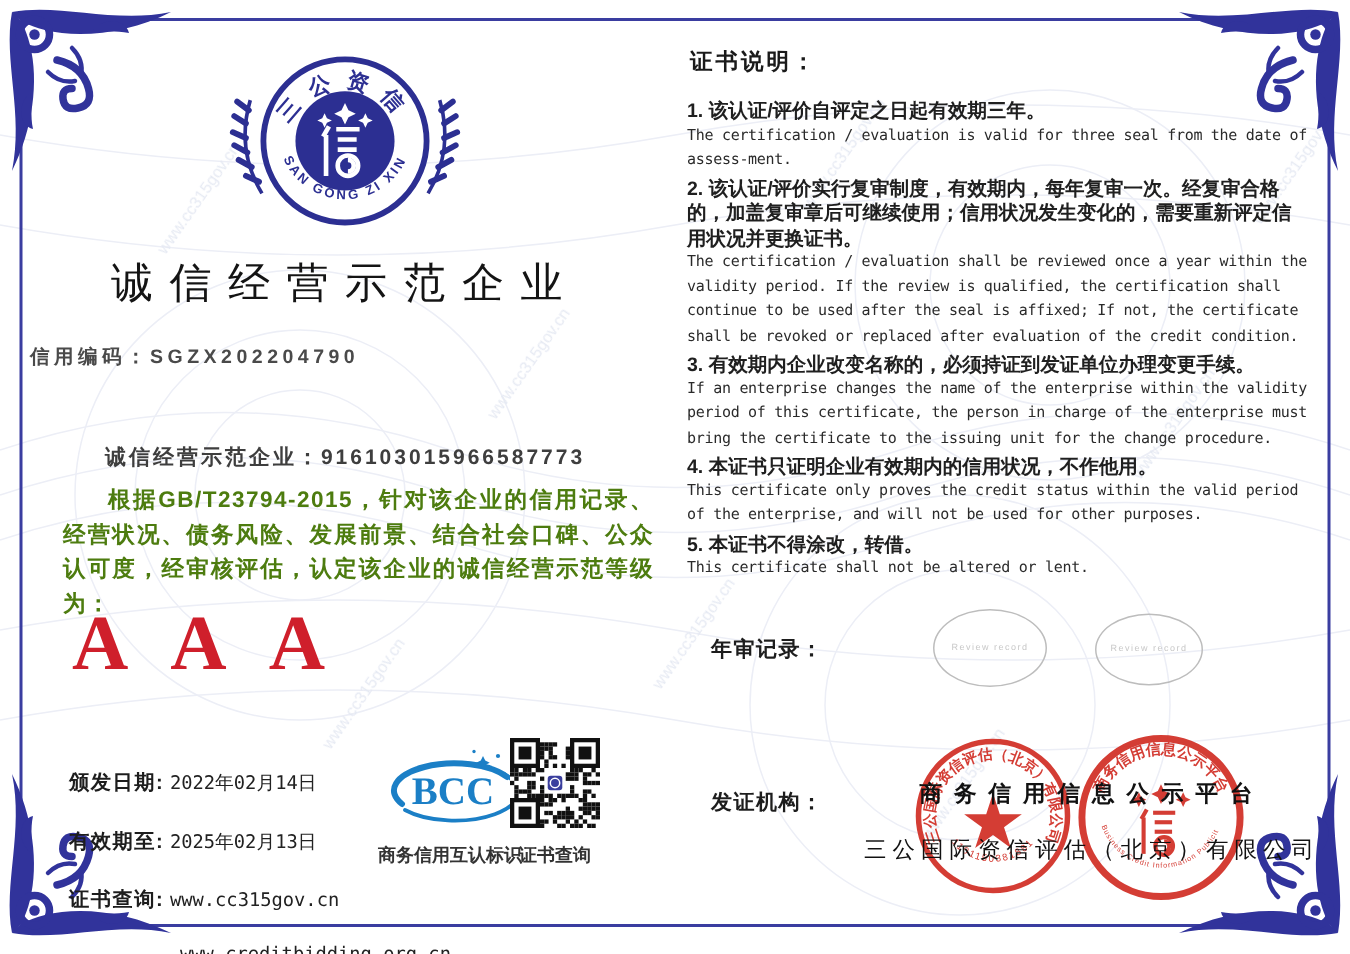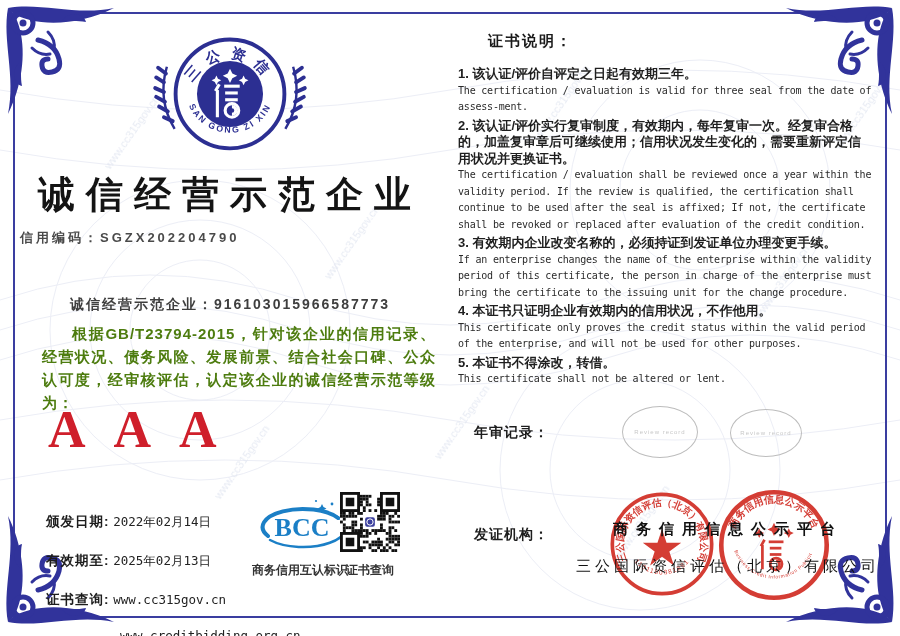--- a/index.html
+++ b/index.html
@@ -15,21 +15,21 @@
   .corner.tr{top:2px;right:2px;transform:scaleX(-1);}
   .corner.bl{bottom:8px;left:2px;transform:scaleY(-1);}
   .corner.br{bottom:8px;right:2px;transform:scale(-1,-1);}
 
   
   .watermark{position:absolute;inset:0;pointer-events:none;}
 
   
   .logo{position:absolute;left:135px;top:24px;width:190px;height:136px;}
   .cert-title{position:absolute;left:20px;top:170px;width:420px;text-align:center;
-              font-size:37px;font-weight:bold;color:#141414;letter-spacing:11px;}
+              font-size:28px;font-weight:normal;color:#141414;letter-spacing:11px;}
   .credit-code{position:absolute;left:20px;top:229px;width:420px;text-align:left;
                font-size:13px;font-weight:bold;color:#4a4a4a;letter-spacing:3px;}
   .uscc{position:absolute;left:20px;top:296px;width:420px;text-align:center;
         font-size:14px;font-weight:bold;color:#3e3e3e;letter-spacing:2px;}
   .body-par{position:absolute;left:42px;top:322px;width:394px;font-size:15px;
             font-weight:600;line-height:23px;color:#4d7c0f;text-align:justify;
             text-indent:2em;letter-spacing:1px;}
   .grade{position:absolute;left:20px;top:400px;width:420px;
          font-family:"Liberation Serif",serif;font-size:52px;font-weight:bold;
          color:#cf1f2b;letter-spacing:28px;text-indent:28px;}
@@ -40,21 +40,21 @@
   .meta .url2{padding-left:74px;line-height:20px;}
   .bcc{position:absolute;left:258px;top:496px;width:88px;height:58px;}
   .bcc-label{position:absolute;left:244px;top:562px;width:112px;text-align:center;
              font-size:12px;font-weight:bold;color:#333;}
   .qr{position:absolute;left:340px;top:492px;width:60px;height:60px;}
   .qr-label{position:absolute;left:334px;top:562px;width:72px;text-align:center;
             font-size:12px;font-weight:bold;color:#333;}
 
   
   .notes-head{position:absolute;left:460px;top:32px;font-size:15px;font-weight:bold;
-              color:#1a1a1a;letter-spacing:2px;margin-left:28px;}
+              color:#1a1a1a;letter-spacing:2px;}
   .notes{position:absolute;left:458px;top:64px;width:414px;}
   .note-cn{font-size:13px;font-weight:bold;color:#1f1f1f;line-height:16.5px;margin-top:2px;}
   .note-en{font-size:10px;font-family:"DejaVu Sans Mono",monospace;color:#2a2a2a;
            line-height:16.5px;letter-spacing:-0.2px;}
   .review-label{position:absolute;left:474px;top:424px;font-size:14px;font-weight:bold;
                 color:#1d1d1d;letter-spacing:1px;}
   .oval{position:absolute;border:1.5px solid #bdbdbd;border-radius:50%;
         display:flex;align-items:center;justify-content:center;
         font-size:6px;color:#c8c8c8;letter-spacing:1px;}
   .oval.o1{left:622px;top:406px;width:74px;height:50px;}

